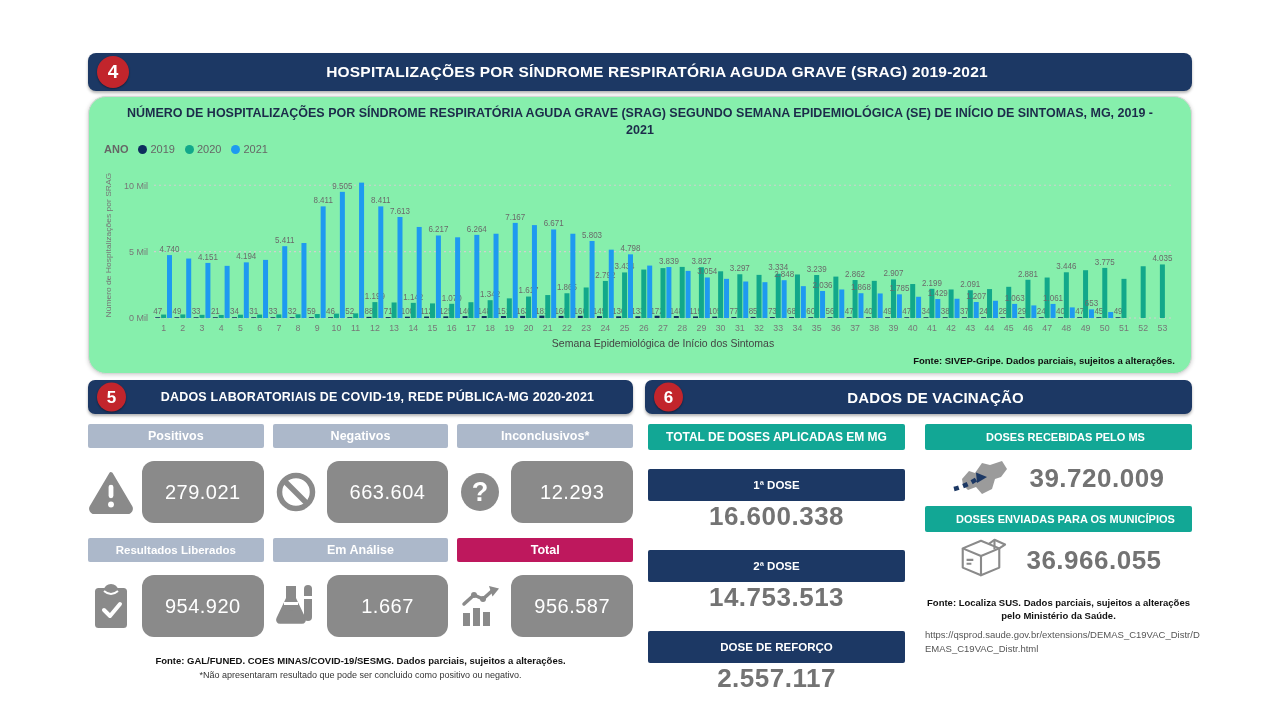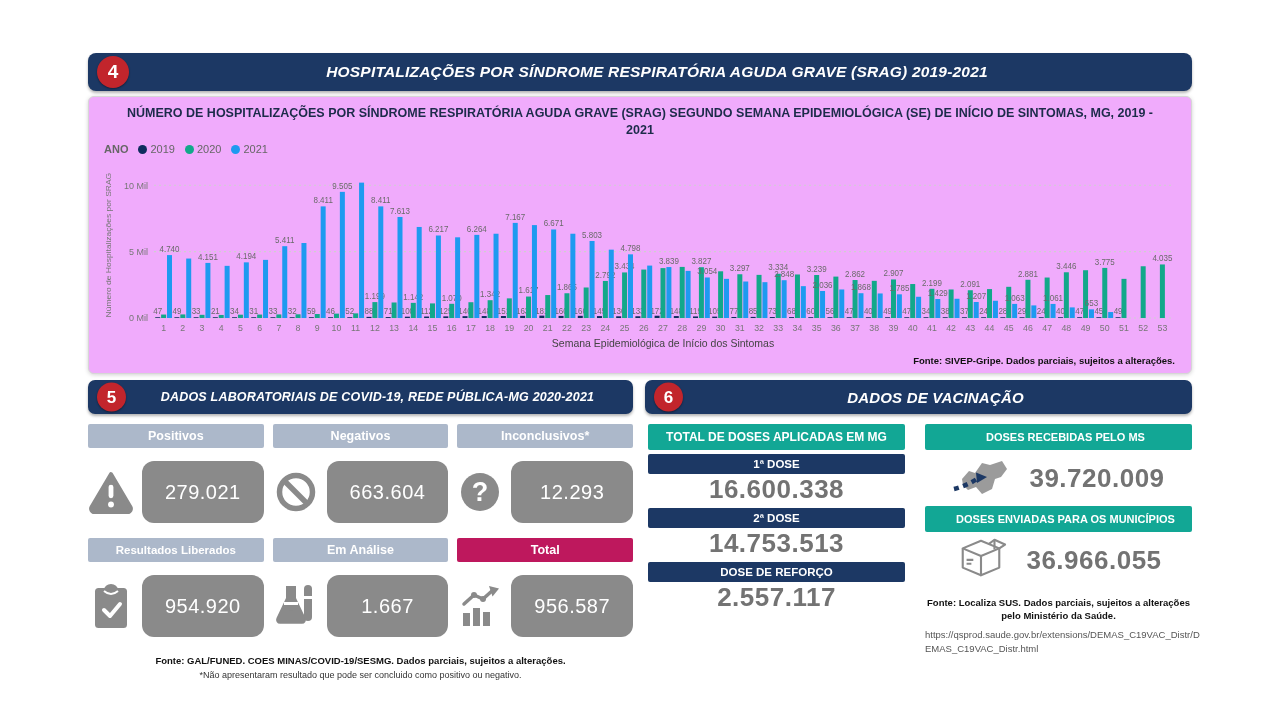--- a/index.html
+++ b/index.html
@@ -6,27 +6,27 @@
     font-family:"Liberation Sans", sans-serif;}
   .page{position:relative;width:1280px;height:720px;background:#fff;}
   .band{position:absolute;background:#1C3864;border-radius:8px;display:flex;align-items:center;
     box-shadow:0 2px 3px rgba(0,0,0,.3);}
   .band4{left:88px;top:53px;width:1104px;height:38px;}
   .band5{left:88px;top:380px;width:545px;height:34px;border-radius:7px;}
   .band6{left:645px;top:380px;width:547px;height:34px;border-radius:7px;}
   .num-circle{position:absolute;left:9px;top:50%;transform:translateY(-50%);width:32px;height:32px;
     border-radius:50%;background:#C2252C;color:#fff;font-weight:bold;font-size:19px;
     display:flex;align-items:center;justify-content:center;box-shadow:0 1px 2px rgba(0,0,0,.4);}
-  .band-title{flex:1;text-align:center;color:#fff;font-weight:bold;letter-spacing:.2px;padding-left:44px;padding-right:10px;font-style:italic;}
+  .band-title{flex:1;text-align:center;color:#fff;font-weight:bold;letter-spacing:.2px;padding-left:44px;padding-right:10px;}
   .band4 .band-title{font-size:15.5px;}
   .band5 .band-title{font-size:12.5px;}
   .band6 .band-title{font-size:15px;}
   
-  .chart-card{position:absolute;left:88px;top:96px;width:1104px;height:278px;background:#f0abfc;
-    border:1px solid #d6d6d6;border-radius:6px;box-shadow:0 1px 4px rgba(0,0,0,.18);box-sizing:border-box;padding:8px 13px 12px 13px;}
+  .chart-card{position:absolute;left:88px;top:96px;width:1104px;height:278px;background:#86efac;
+    border:1px solid #d6d6d6;border-radius:18px;box-shadow:0 1px 4px rgba(0,0,0,.18);box-sizing:border-box;padding:8px 13px 12px 13px;}
   .chart-title{text-align:center;color:#1c2b4a;font-weight:bold;font-size:12.5px;line-height:17px;max-width:1040px;margin:0 auto;}
   .legend{display:flex;align-items:center;gap:10px;margin:4px 0 0 2px;font-size:11px;color:#555;}
   .legend-title{font-weight:bold;color:#666;}
   .legend-item{display:flex;align-items:center;gap:3px;color:#666;justify-content:flex-end;}
   .legend-item .dot{width:9px;height:9px;border-radius:50%;display:inline-block;}
   .chart-svg{display:block;width:1076px;height:198px;margin-top:2px;}
   .chart-source{position:absolute;right:16px;bottom:7px;font-size:9.5px;font-weight:bold;color:#111;}
   
   .lab{position:absolute;left:88px;top:424px;width:545px;}
   .lab-row{display:grid;grid-template-columns:1fr 1fr 1fr;column-gap:9px;}
@@ -39,22 +39,22 @@
     display:flex;align-items:center;justify-content:center;letter-spacing:.5px;}
   .lab-foot1{margin-top:3px;text-align:center;font-size:9.5px;font-weight:bold;color:#111;}
   .lab-foot2{margin-top:4px;text-align:center;font-size:9px;color:#333;}
   
   .vax-left{position:absolute;left:648px;top:424px;width:257px;}
   .vax-right{position:absolute;left:925px;top:424px;width:267px;}
   .teal-header{height:26px;background:#12A795;border-radius:2px;color:#fff;font-weight:bold;
     display:flex;align-items:center;justify-content:center;text-align:center;}
   .vax-left .teal-header{font-size:12px;}
   .vax-right .teal-header{font-size:11px;padding-left:14px;}
-  .dose-bar{height:20px;background:#1C3864;border-radius:2px;color:#fff;font-weight:bold;font-size:11.5px;
-    display:flex;align-items:center;justify-content:center;margin-top:4px;}
+  .dose-bar{height:32px;background:#1C3864;border-radius:2px;color:#fff;font-weight:bold;font-size:11.5px;
+    display:flex;align-items:center;justify-content:center;margin-top:19px;}
   .dose-value{font-size:26px;font-weight:bold;color:#737373;text-align:center;line-height:30px;letter-spacing:.5px;}
   .vax-num-row{display:flex;align-items:center;justify-content:center;gap:19px;height:56px;}
   .vax-num{font-size:26px;font-weight:bold;color:#737373;letter-spacing:.5px;}
   .vax-source{margin-top:8px;text-align:center;font-size:9.5px;font-weight:bold;color:#111;line-height:13px;}
   .vax-url{margin-top:6px;font-size:9.5px;color:#555;line-height:14px;text-align:left;}
 </style>
 </head>
 <body>
 
 <div class="page">

